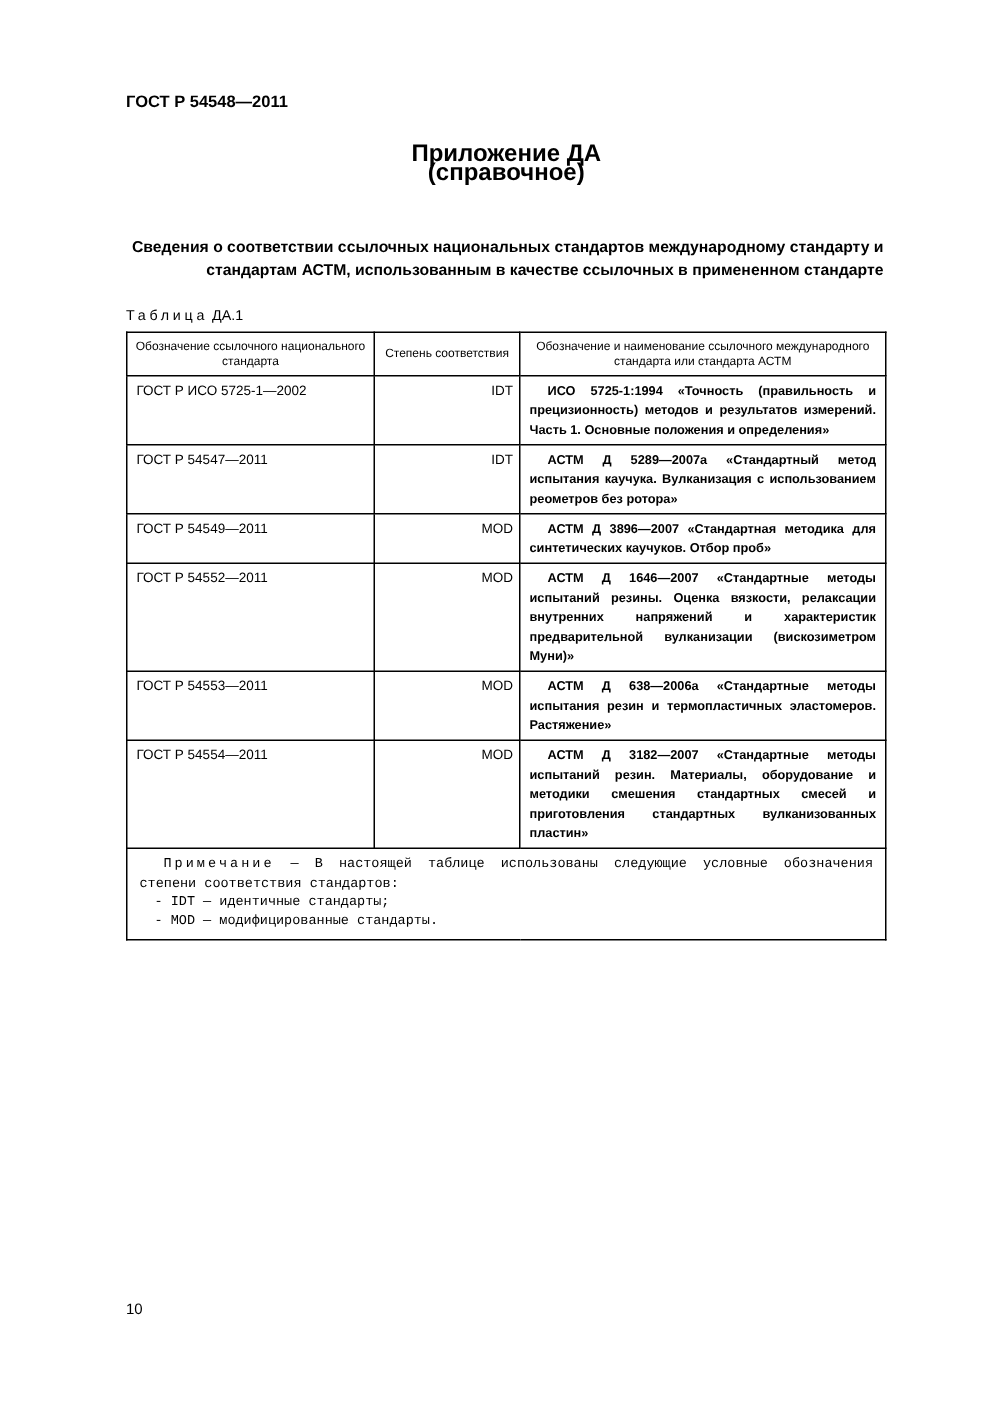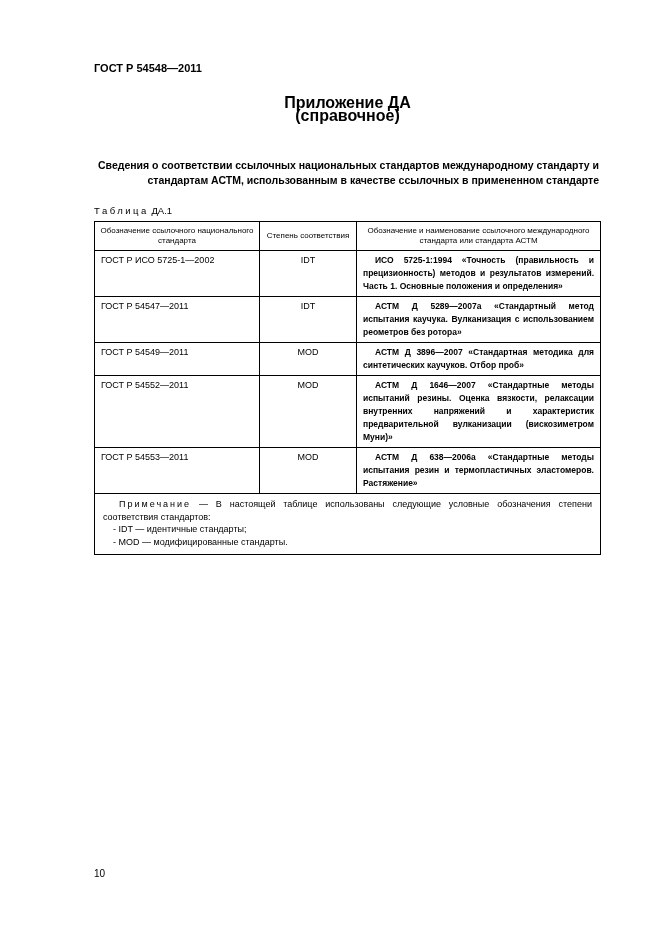--- a/index.html
+++ b/index.html
@@ -11,21 +11,21 @@
     position: relative;
     width: 661px;
     height: 936px;
     background: #ffffff;
     font-family: "Liberation Sans", sans-serif;
     color: #000000;
     overflow: hidden;
   }
   .content {
     position: absolute;
-    left: 94px;
+    left: 84px;
     top: 62px;
     width: 507px;
   }
   .doc-header {
     font-size: 11px;
     font-weight: bold;
   }
   .appendix {
     margin-top: 22px;
     text-align: center;
@@ -71,34 +71,35 @@
   td.col-national {
     font-size: 9px;
     line-height: 13px;
     padding: 3px 6px;
     text-align: left;
   }
   td.col-degree {
     font-size: 9px;
     line-height: 13px;
     padding: 3px 4px;
-    text-align: center;
+    text-align: right;
   }
   td.col-international {
     font-size: 8.5px;
     font-weight: bold;
     line-height: 13px;
     padding: 3px 6px;
     text-align: justify;
     text-indent: 12px;
   }
   td.note-cell {
     font-size: 9px;
     line-height: 12.5px;
     padding: 4px 8px 6px 8px;
+    font-family: Liberation Mono, monospace;
   }
   .note-para {
     text-indent: 16px;
     text-align: justify;
   }
   .note-label {
     letter-spacing: 2px;
   }
   .note-item {
     padding-left: 10px;
@@ -159,20 +160,25 @@
           <tr>
             <td class="col-national">ГОСТ Р 54552—2011</td>
             <td class="col-degree">MOD</td>
             <td class="col-international">АСТМ Д 1646—2007 «Стандартные методы испытаний резины. Оценка вязкости, релаксации внутренних напряжений и характеристик предварительной вулканизации (вискозиметром Муни)»</td>
           </tr>
           <tr>
             <td class="col-national">ГОСТ Р 54553—2011</td>
             <td class="col-degree">MOD</td>
             <td class="col-international">АСТМ Д 638—2006а «Стандартные методы испытания резин и термопластичных эластомеров. Растяжение»</td>
           </tr>
+          <tr>
+            <td class="col-national">ГОСТ Р 54554—2011</td>
+            <td class="col-degree">MOD</td>
+            <td class="col-international">АСТМ Д 3182—2007 «Стандартные методы испытаний резин. Материалы, оборудование и методики смешения стандартных смесей и приготовления стандартных вулканизованных пластин»</td>
+          </tr>
         </tbody>
       <tfoot>
         <tr>
           <td colspan="3" class="note-cell">
             <div class="note-para"><span class="note-label">Примечание</span><span> — В настоящей таблице использованы следующие условные обозначения степени соответствия стандартов:</span></div>
             <div id="note-items">
                 <div class="note-item">- IDT — идентичные стандарты;</div>
                 <div class="note-item">- MOD — модифицированные стандарты.</div>
               </div>
           </td>

